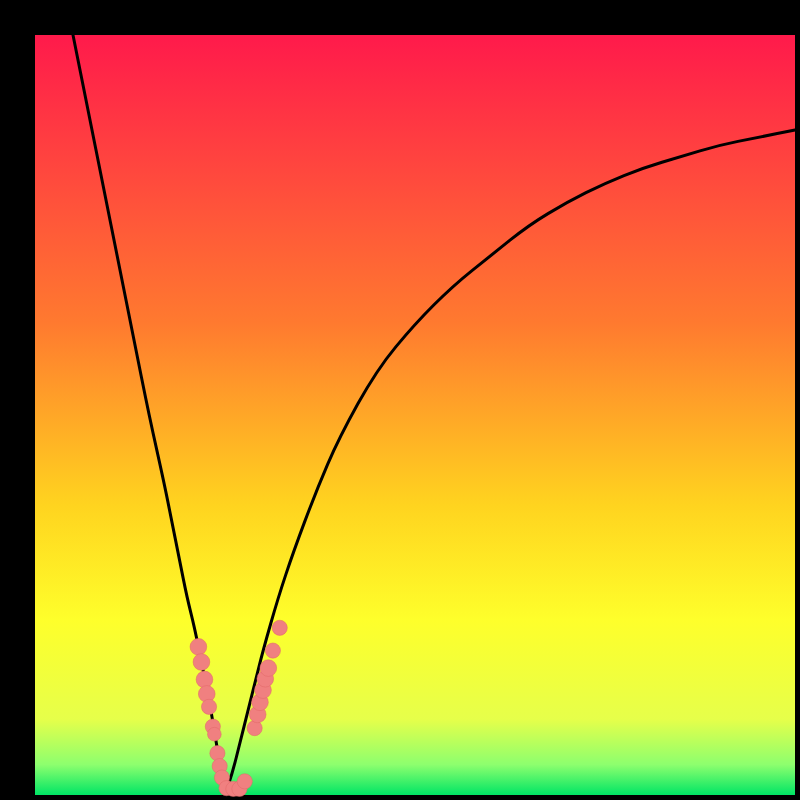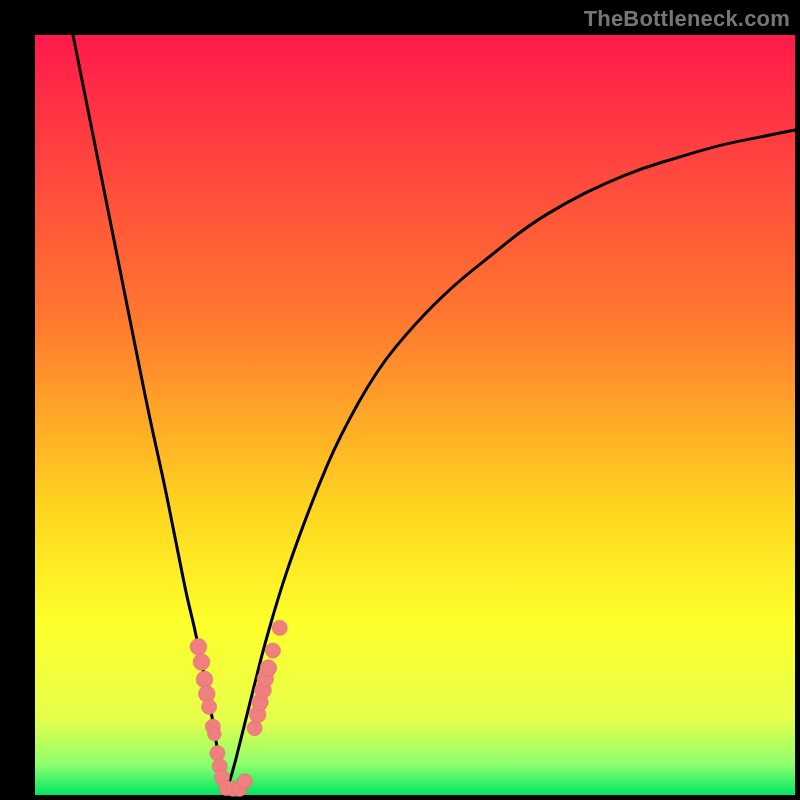--- a/index.html
+++ b/index.html
@@ -44,21 +44,20 @@
     pointer-events: none;
   }
 </style>
 </head>
 <body>
 
 <div class="frame">
 
   <div class="plot-area" id="plot-area" style="background: linear-gradient(rgb(255, 26, 75) 0%, rgb(255, 122, 47) 38%, rgb(255, 212, 31) 62%, rgb(254, 255, 43) 77%, rgb(230, 255, 74) 90%, rgb(141, 255, 110) 96%, rgb(0, 229, 101) 100%);"></div>
 
-  <div class="watermark">TheBottleneck.com</div>
 
   <svg class="curves" viewBox="0 0 800 800">
     <g id="curve-group">
         <path d="M 73.00 35.00 Q 73.00 35.00 80.60 73.00 Q 88.20 111.00 95.80 149.00 Q 103.40 187.00 111.00 225.00 Q 118.60 263.00 126.20 301.00 Q 133.80 339.00 141.40 377.00 Q 149.00 415.00 156.60 449.20 Q 164.20 483.40 168.00 502.40 Q 171.80 521.40 175.60 540.40 Q 179.40 559.40 183.20 578.40 Q 187.00 597.40 190.80 612.60 Q 194.60 627.80 198.40 646.80 Q 202.20 665.80 206.00 684.80 Q 209.80 703.80 211.70 715.20 Q 213.60 726.60 215.50 738.00 Q 217.40 749.40 219.30 760.80 Q 221.20 772.20 223.10 783.60 T 225.00 795.00" fill="none" stroke="#000000" stroke-width="3" stroke-linecap="round"></path>
         <path d="M 225.00 795.00 Q 225.00 795.00 228.80 783.60 Q 232.60 772.20 236.40 757.00 Q 240.20 741.80 244.00 726.60 Q 247.80 711.40 251.60 696.20 Q 255.40 681.00 259.20 665.80 Q 263.00 650.60 270.60 624.00 Q 278.20 597.40 285.80 574.60 Q 293.40 551.80 304.80 521.40 Q 316.20 491.00 327.60 464.40 Q 339.00 437.80 358.00 403.60 Q 377.00 369.40 396.00 346.60 Q 415.00 323.80 434.00 304.80 Q 453.00 285.80 472.00 270.60 Q 491.00 255.40 510.00 240.20 Q 529.00 225.00 548.00 213.60 Q 567.00 202.20 586.00 192.70 Q 605.00 183.20 624.00 175.60 Q 643.00 168.00 662.00 162.30 Q 681.00 156.60 700.00 150.90 Q 719.00 145.20 738.00 141.40 Q 757.00 137.60 776.00 133.80 T 795.00 130.00" fill="none" stroke="#000000" stroke-width="3" stroke-linecap="round"></path>
       </g>
     <g id="marker-group">
         <circle cx="198.40" cy="646.80" r="8.36" fill="#f08080" stroke="#e06666" stroke-width="0.5"></circle>
         <circle cx="201.44" cy="662.00" r="8.36" fill="#f08080" stroke="#e06666" stroke-width="0.5"></circle>
         <circle cx="204.48" cy="679.48" r="8.36" fill="#f08080" stroke="#e06666" stroke-width="0.5"></circle>

